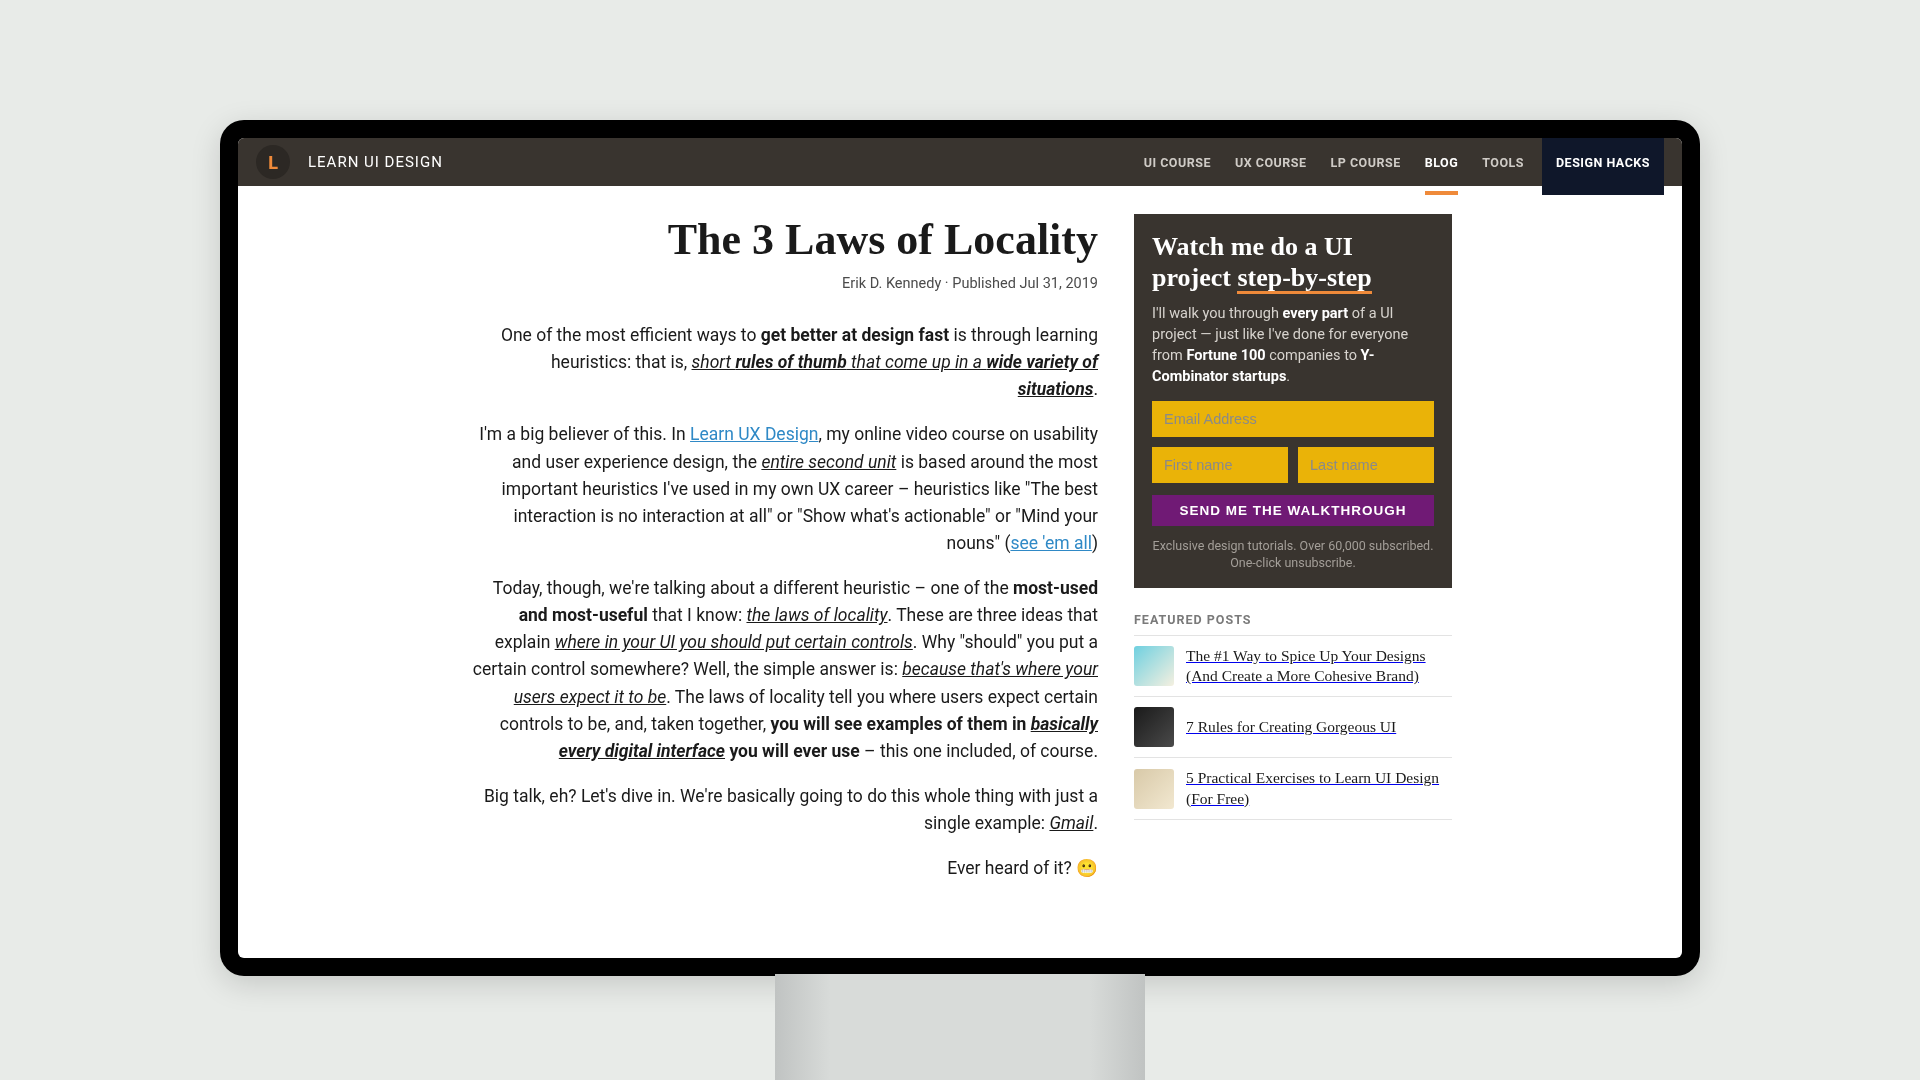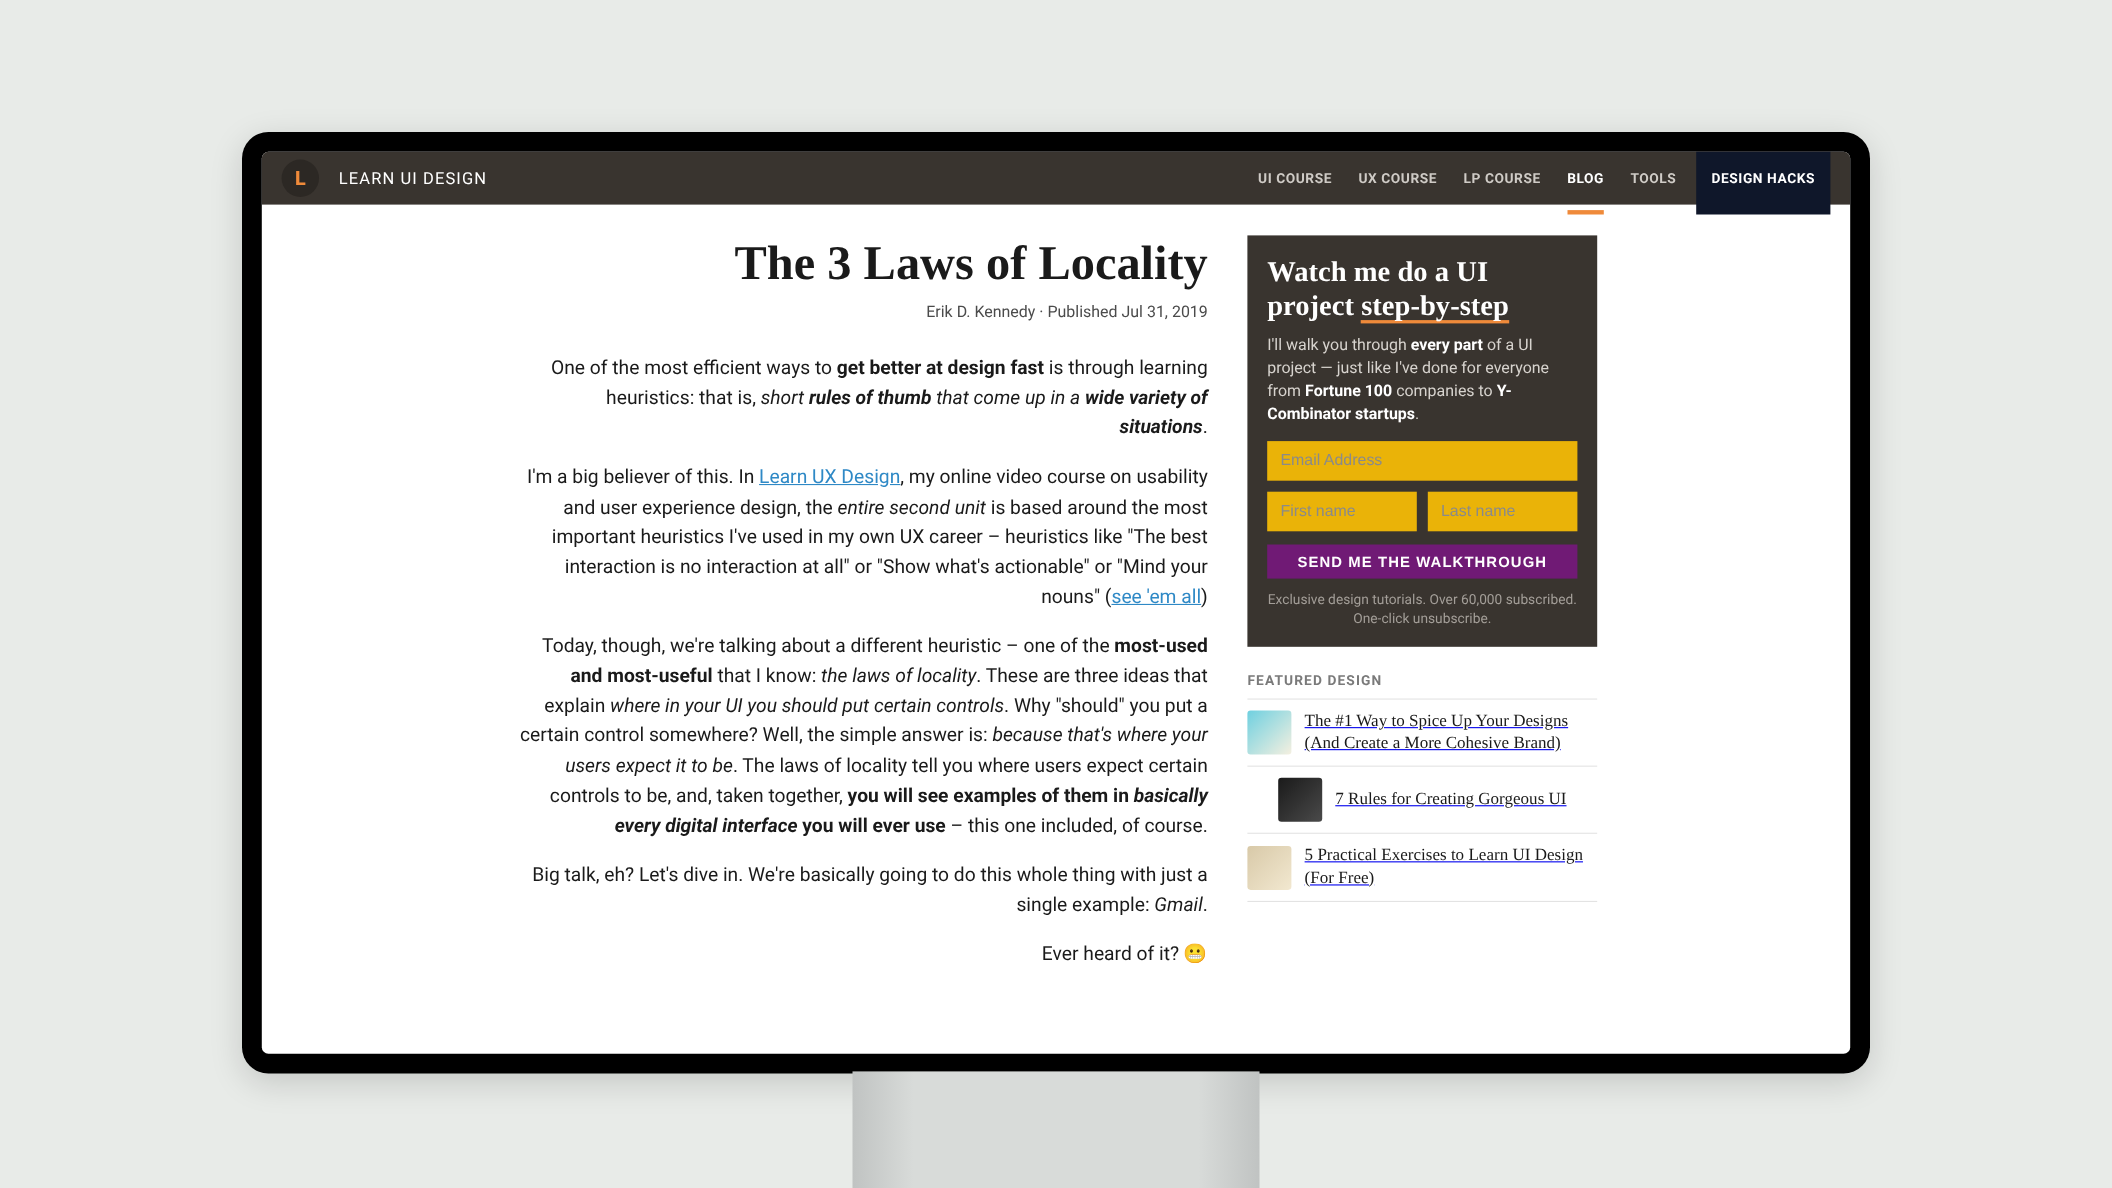--- a/index.html
+++ b/index.html
@@ -99,21 +99,21 @@
     margin-bottom: 10px;
   }
   .meta { color:#4b4b4b; font-size:14.5px; margin-bottom: 30px; }
   .article p {
     font-size: 17.5px;
     line-height: 1.55;
     color: #1a1a1a;
     margin-bottom: 18px;
   }
   .article strong { font-weight: 700; }
-  .article em { font-style: italic; }
+  .article em { font-style: italic; text-decoration: underline; }
   .article a.inline { color:#2f89c6; }
   
   .sidebar { width: 318px; }
   .optin {
     background:#39342f;
     padding: 18px 18px 16px 18px;
     margin-bottom: 24px;
   }
   .optin h2 {
     font-family: Georgia, serif;
@@ -160,21 +160,20 @@
     font-weight:700;
     font-size:12.5px;
     letter-spacing:1px;
     margin-bottom:8px;
   }
   .post-list { border-top:1px solid #e3e3e3; }
   .post {
     display:flex; align-items:center; gap:12px;
     padding:10px 0;
     border-bottom:1px solid #e3e3e3;
-    justify-content:center;
   }
   .thumb {
     width:40px; height:40px; flex-shrink:0;
     border-radius:3px;
   }
   .thumb.t1 { background:linear-gradient(135deg,#6fd0e0,#f5f0e0); }
   .thumb.t2 { background:linear-gradient(135deg,#1a1a1a,#4a4a4a); }
   .thumb.t3 { background:linear-gradient(135deg,#d8c9a8,#f2e8d0); }
   .post-title {
     font-family: Georgia, serif;
@@ -244,21 +243,21 @@
           </p>
           <input type="email" placeholder="Email Address" style="">
           <div class="field-row">
             <input type="text" placeholder="First name" style="">
             <input type="text" placeholder="Last name" style="">
           </div>
           <button>SEND ME THE WALKTHROUGH</button>
           <p class="fine">Exclusive design tutorials. Over 60,000 subscribed. One-click unsubscribe.</p>
         </div>
 
-        <div class="featured-label">FEATURED DESIGN</div>
+        <div class="featured-label">FEATURED POSTS</div>
         <div class="post-list">
           <a href="#" class="post">
             <div class="thumb t1"></div>
             <div class="post-title">The #1 Way to Spice Up Your Designs (And Create a More Cohesive Brand)</div>
           </a>
           <a href="#" class="post">
             <div class="thumb t2"></div>
             <div class="post-title">7 Rules for Creating Gorgeous UI</div>
           </a>
           <a href="#" class="post">

